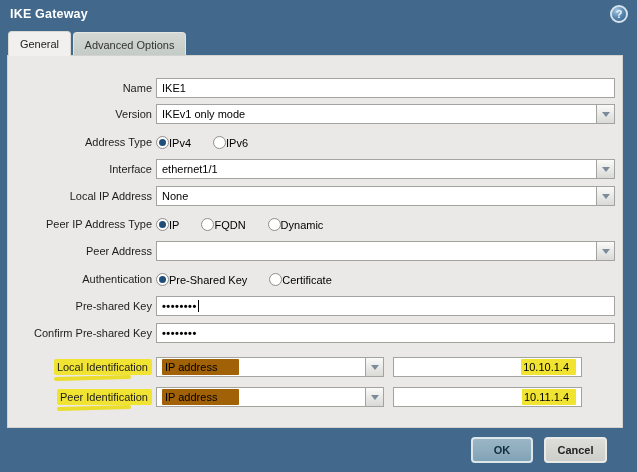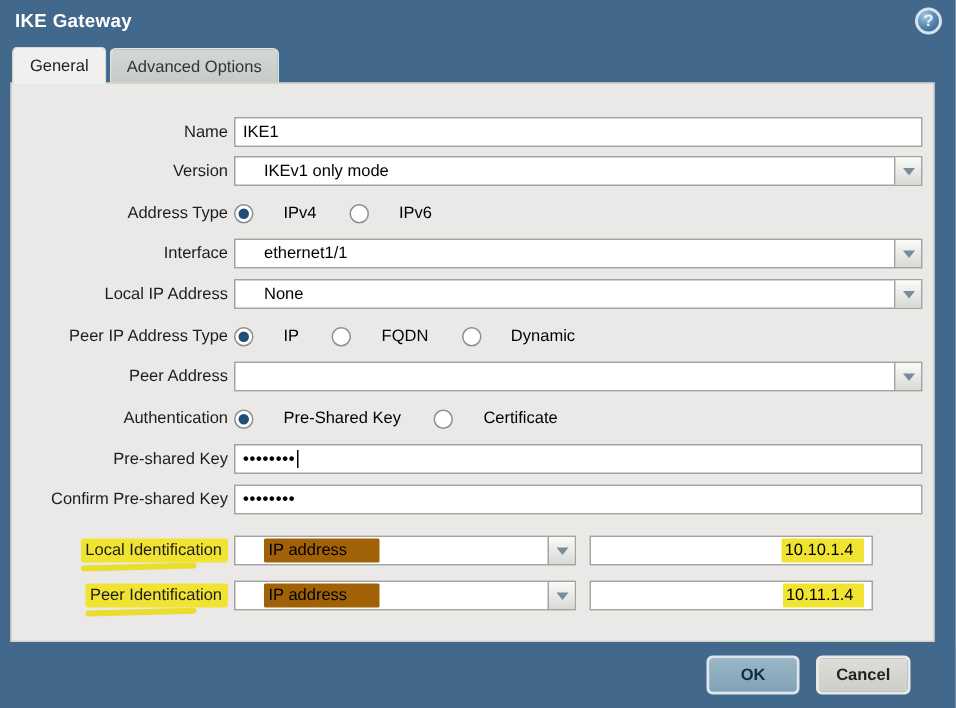--- a/index.html
+++ b/index.html
@@ -35,34 +35,34 @@
   
   .row { position:absolute; left:0; height:20px; display:flex; align-items:center; z-index:4; }
   .lbl { width:152px; text-align:right; margin-right:4px; font-size:11px; color:#1d1d1d;
     white-space:nowrap; flex:none; }
 
   .txt, .fakefield, .select {
     height:20px; background:#fff; border:1px solid #A3A3A0; font-size:11px; color:#000;
     font-family:"Liberation Sans","DejaVu Sans",sans-serif; }
   .txt { width:459px; padding:0 5px; }
   .fakefield { width:459px; display:flex; align-items:center; padding:0 5px; }
-  .select { width:459px; display:flex; align-items:center; padding-left:19px; position:relative; cursor:pointer; }
+  .select { width:459px; display:flex; align-items:center; padding-left:5px; position:relative; cursor:pointer; }
   .select .sel-text { flex:1; white-space:nowrap; overflow:hidden; }
   .arrow-box { position:absolute; right:0; top:0; bottom:0; width:18px;
     background:linear-gradient(#FAFAF9,#D9D9D6); border-left:1px solid #A3A3A0;
     display:flex; align-items:center; justify-content:center; cursor:pointer; }
   .tri { width:0; height:0; border-left:4px solid transparent; border-right:4px solid transparent;
     border-top:5px solid #7C8B99; }
 
   .select.narrow { width:228px; }
   .fakefield.idval { width:189px; margin-left:9px;justify-content:flex-end; }
 
   
   .radios { display:flex; align-items:center; gap:22px; }
-  .radio-item { display:flex; align-items:center; gap:20px; font-size:11px; color:#000; cursor:pointer; }
+  .radio-item { display:flex; align-items:flex-end; gap:0; font-size:11px; color:#000; cursor:pointer; }
   .radio { width:13px; height:13px; border-radius:50%; background:#fff; border:1px solid #8e8e8c;
     display:flex; align-items:center; justify-content:center; flex:none; }
   .radio.checked::after { content:""; width:7px; height:7px; border-radius:50%; background:#1F4E79; }
 
   
   .dots { font-weight:bold; letter-spacing:.5px; font-size:11px; }
   .caret { width:1.5px; height:12px; background:#000; margin-left:1px; }
 
   
   .hl-label { position:relative; background:#F0E331; padding:2px 4px 2px 3px; border-radius:2px; }

